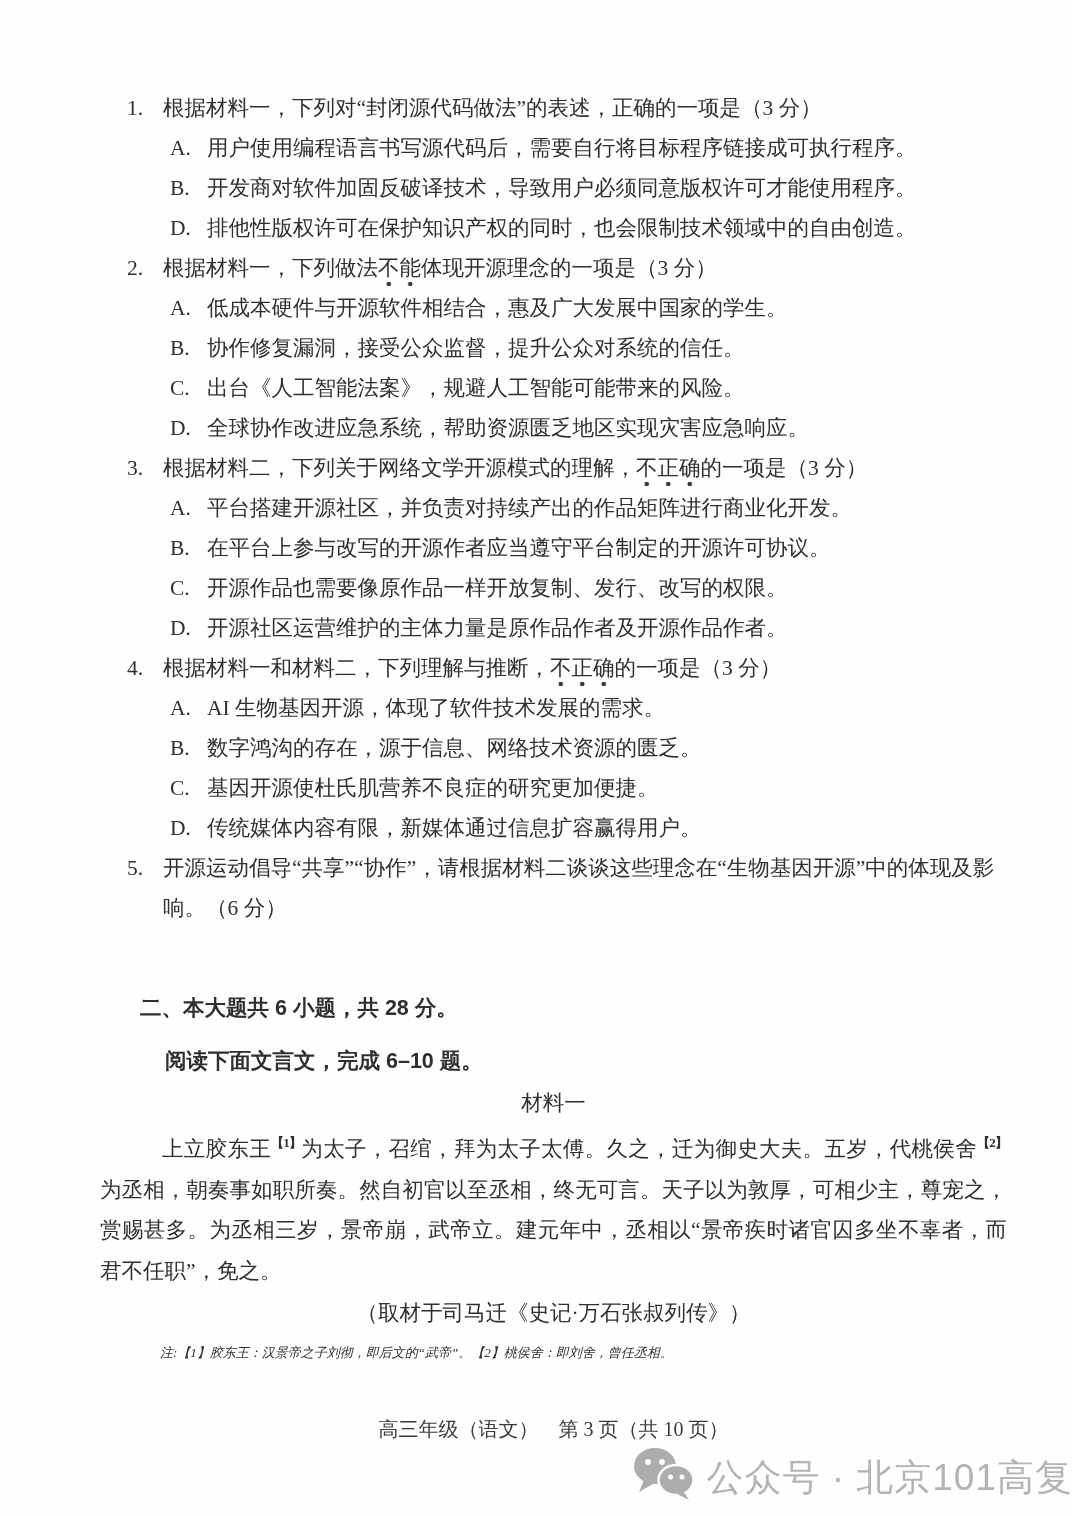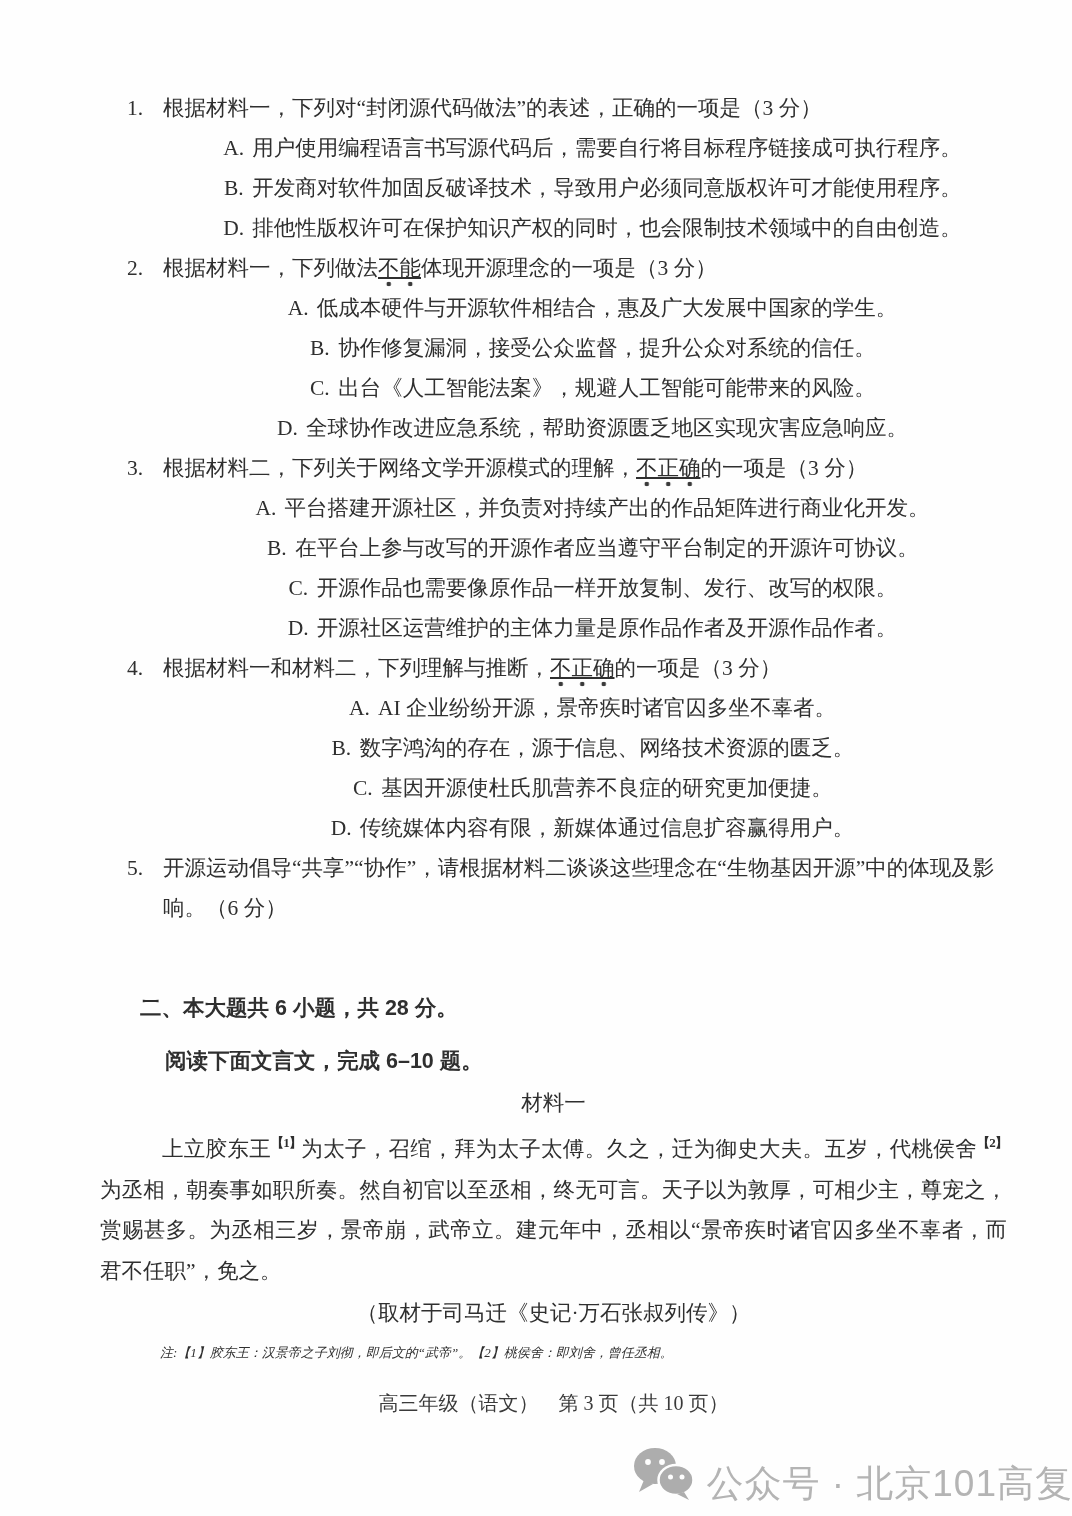--- a/index.html
+++ b/index.html
@@ -17,30 +17,29 @@
     width: 1072px; height: 1120px;
     padding: 88px 80px 0 85px;
   }
   .stem, .option, .sec-head, .sec-instr, .material-title, .passage-text, .source-line {
     font-size: 21.5px; line-height: 40px;
   }
   
   .stem { margin: 0; padding-left: 63px; text-indent: -36px; }
   .qnum { display: inline-block; width: 36px; text-indent: 0; }
   
-  .option { margin: 0; padding-left: 107px; text-indent: -37px; text-align: center; }
+  .option { margin: 0; padding-left: 107px; text-indent: -37px; }
   .olabel { display: inline-block; width: 37px; text-indent: 0; }
   
   .emph {
     padding-bottom: 7px;
     background-image: radial-gradient(circle at center, #3a3a3a 2px, rgba(0,0,0,0) 2.6px);
     background-size: 1em 6px;
     background-repeat: repeat-x;
     background-position: left bottom;
-    text-decoration: underline;
   }
   .sec2 { margin-top: 60px; }
   .sec-head {
     margin: 13px; padding-left: 27px; font-weight: bold;
     font-family: "Liberation Sans", "DejaVu Sans", sans-serif;
   }
   .sec-instr {
     margin: 2px; padding-left: 63px; font-weight: bold;
     font-family: "Liberation Sans", "DejaVu Sans", sans-serif;
   }
@@ -48,24 +47,24 @@
     margin: 0; text-align: center; font-weight: normal;
     font-family: "Liberation Sans", "DejaVu Sans", sans-serif;
   }
   .passage-text {
     margin: 0; text-indent: 62px; text-align: justify;
     line-height: 40.5px;
   }
   .sup { font-weight: bold; font-size: 13px; vertical-align: 9px; letter-spacing: -1px; }
   .source-line { margin: 2px 0 0 0; text-align: center; }
   .note-line { margin: 0; padding-left: 60px; font-size: 13px; line-height: 40px; font-style: italic; }
-  .footer { margin-top: 12px; text-align: center; font-size: 20px; line-height: 36px; color: #3a3a3a; }
+  .footer { margin-top: 38px; text-align: center; font-size: 20px; line-height: 36px; color: #3a3a3a; }
   .watermark {
     position: absolute; right: 14px; top: 1446px;
-    display: flex; align-items: flex-end; gap: 10px;
+    display: flex; align-items: center; gap: 10px;
     font-family: "Liberation Sans", "DejaVu Sans", sans-serif;
     font-size: 37px; font-weight: 400;
   }
   .watermark .wm-text { letter-spacing: 1px; }
 </style>
 </head>
 <body style="background: rgb(254, 254, 254); color: rgb(47, 47, 47);">
 
 <div class="page">
 
@@ -89,21 +88,21 @@
     <div>
       <p class="stem"><span class="qnum">3.</span><span>根据材料二，下列关于网络文学开源模式的理解，</span><span class="emph">不正确</span><span>的一项是（3 分）</span></p>
       <p class="option"><span class="olabel">A.</span><span>平台搭建开源社区，并负责对持续产出的作品矩阵进行商业化开发。</span></p>
       <p class="option"><span class="olabel">B.</span><span>在平台上参与改写的开源作者应当遵守平台制定的开源许可协议。</span></p>
       <p class="option"><span class="olabel">C.</span><span>开源作品也需要像原作品一样开放复制、发行、改写的权限。</span></p>
       <p class="option"><span class="olabel">D.</span><span>开源社区运营维护的主体力量是原作品作者及开源作品作者。</span></p>
     </div>
 
     <div>
       <p class="stem"><span class="qnum">4.</span><span>根据材料一和材料二，下列理解与推断，</span><span class="emph">不正确</span><span>的一项是（3 分）</span></p>
-      <p class="option"><span class="olabel">A.</span><span>AI 企业纷纷开源，景帝疾时诸官囚多坐不辜者。</span></p>
+      <p class="option"><span class="olabel">A.</span><span>AI 生物基因开源，体现了软件技术发展的需求。</span></p>
       <p class="option"><span class="olabel">B.</span><span>数字鸿沟的存在，源于信息、网络技术资源的匮乏。</span></p>
       <p class="option"><span class="olabel">C.</span><span>基因开源使杜氏肌营养不良症的研究更加便捷。</span></p>
       <p class="option"><span class="olabel">D.</span><span>传统媒体内容有限，新媒体通过信息扩容赢得用户。</span></p>
     </div>
 
     <div>
       <p class="stem"><span class="qnum">5.</span><span>开源运动倡导“共享”“协作”，请根据材料二谈谈这些理念在“生物基因开源”中的体现及影响。（6 分）</span><span class="emph"></span><span></span></p>
     </div>
 
   </section>

